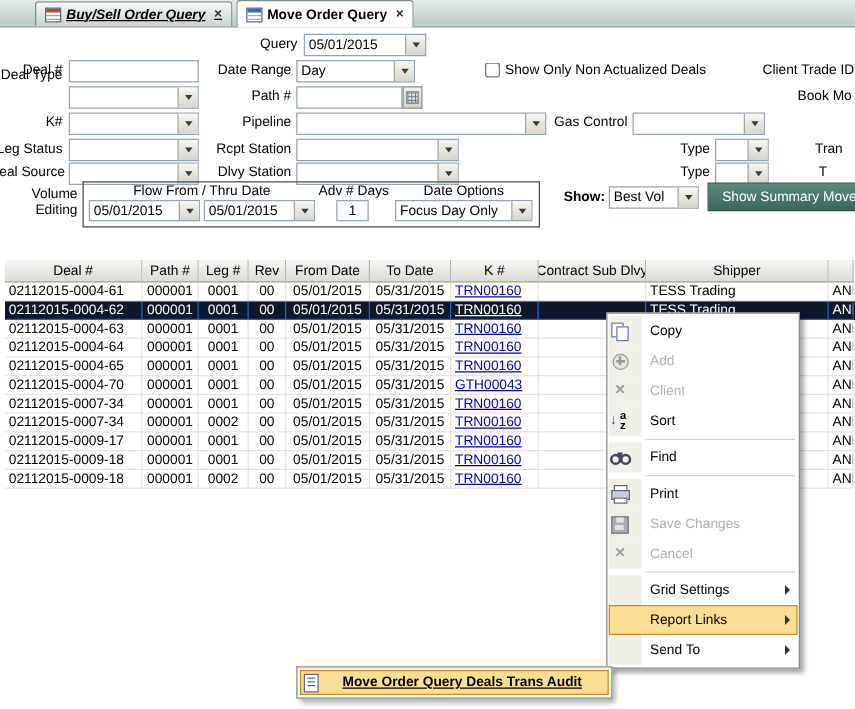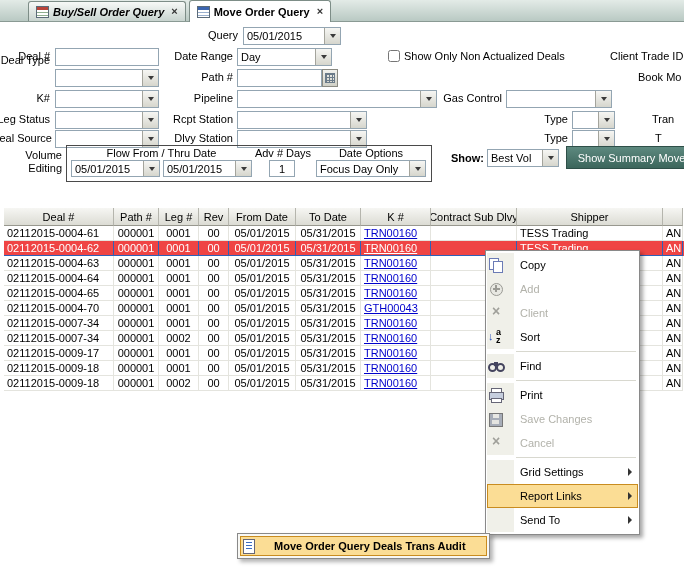--- a/index.html
+++ b/index.html
@@ -5,21 +5,21 @@
   html,body{margin:0;padding:0;background:#fff;}
   .app{position:relative;width:684px;height:567px;overflow:hidden;background:#fff;
        font-family:"Liberation Sans",sans-serif;font-size:11px;color:#000;}
 
   
   .tabbar{position:absolute;left:0;top:0;width:684px;height:22px;box-sizing:border-box;
           background:linear-gradient(#e3ebe7,#b9c9c3);border-bottom:1px solid #8a9a94;
           display:flex;align-items:flex-end;padding-left:28px;}
   .tab{display:flex;align-items:center;gap:4px;height:19px;padding:0 7px;
        border:1px solid #7d8d87;border-bottom:none;border-radius:3px 3px 0 0;margin-right:3px;cursor:default;}
-  .tab.inactive{background:linear-gradient(#f7f9f7,#c8d4cf);}
+  .tab.inactive{background:linear-gradient(#f7f9f7,#c8d4cf);text-decoration:underline;}
   .tab.inactive .tlabel{font-style:italic;font-weight:700;}
   .tab.active{background:#fff;height:21px;margin-bottom:-1px;position:relative;z-index:3;}
   .tab.active .tlabel{font-weight:700;}
   .tclose{font-weight:700;font-size:11px;color:#333;margin-left:3px;line-height:1;cursor:pointer;}
   .tab-ic{width:13px;height:12px;border:1px solid #5a6a78;background:#fff;position:relative;
           display:inline-block;box-sizing:border-box;}
   .tab-ic::before{content:"";position:absolute;left:0;top:0;right:0;height:3px;}
   .tab-ic::after{content:"";position:absolute;left:0;top:5px;right:0;height:1px;}
   .tab-ic.t1::before{background:#b8443a;}
   .tab-ic.t1::after{background:#8fae8f;box-shadow:0 3px 0 #8fae8f;}
@@ -52,21 +52,21 @@
                background:linear-gradient(#5d897f,#3c665c);border:1px solid #2e4f48;color:#fff;
                display:flex;align-items:center;justify-content:center;white-space:nowrap;cursor:pointer;}
 
   
   .grid{position:absolute;left:4px;top:208px;width:680px;}
   .ghead{display:flex;height:18px;}
   .gh{box-sizing:border-box;background:linear-gradient(#f6f6f3,#dcdcd4);border-right:1px solid #b5b5ad;
       border-bottom:1px solid #98988f;display:flex;align-items:center;justify-content:center;
       white-space:nowrap;overflow:hidden;cursor:default;}
   .grow{display:flex;height:15px;background:#fff;cursor:default;}
-  .grow.sel{background:#ef4444;color:#fff;}
+  .grow.sel{background:#0f172a;color:#fff;}
   .gc{box-sizing:border-box;border-right:1px solid #e4e4de;border-bottom:1px solid #e4e4de;
       display:flex;align-items:center;white-space:nowrap;overflow:hidden;padding:0 3px;}
   .grow.sel .gc{border-color:#2e61b8;}
   .a-c{justify-content:center;} .a-l{justify-content:flex-start;}
   .c0{width:110px}.c1{width:45px}.c2{width:40px}.c3{width:30px}.c4{width:67px}
   .c5{width:65px}.c6{width:70px}.c7{width:86px}.c8{width:146px}.c9{width:20px}
   .klink{color:#0000cc;text-decoration:underline;cursor:pointer;}
   .sel .klink{color:#fff;}
 
   
@@ -81,21 +81,21 @@
   .sub{position:absolute;right:6px;width:0;height:0;border-top:4px solid transparent;
        border-bottom:4px solid transparent;border-left:4px solid #333;}
   .msep{height:1px;background:#d8d8cf;margin:2px 2px 2px 29px;}
 
   
   .submenu{position:absolute;left:237px;top:533px;width:253px;background:#f8f8f4;border:1px solid #898989;
            box-shadow:3px 3px 4px rgba(0,0,0,.3);padding:2px;box-sizing:border-box;z-index:11;}
   .smi{height:20px;display:flex;align-items:center;background:#fbdd95;outline:1px solid #c98c1f;
        outline-offset:-1px;cursor:pointer;}
   .smi .mic{width:26px;display:flex;justify-content:center;}
-  .smi .mil{font-weight:700;padding-left:8px;white-space:nowrap;}
+  .smi .mil{font-weight:700;padding-left:8px;white-space:nowrap;text-decoration:underline;}
 
   
   .icon16{width:18px;height:16px;position:relative;display:inline-block;}
   .pg1{position:absolute;left:2px;top:1px;width:8px;height:10px;background:#fff;border:1px solid #6b7bb5;}
   .pg2{position:absolute;left:6px;top:4px;width:8px;height:10px;background:#fff;border:1px solid #6b7bb5;}
   .add-circ{position:absolute;left:3px;top:2px;width:11px;height:11px;border:1px solid #9a9a94;border-radius:50%;background:#e8e8e2;}
   .add-h{position:absolute;left:6px;top:7px;width:7px;height:2px;background:#9a9a94;}
   .add-v{position:absolute;left:8px;top:4px;width:2px;height:7px;background:#9a9a94;}
   .x-glyph{position:absolute;left:0;top:-2px;width:18px;text-align:center;font-size:14px;font-weight:700;color:#a0a09a;}
   .sort-arrow{position:absolute;left:1px;top:1px;font-size:11px;color:#2a52be;font-weight:700;}

